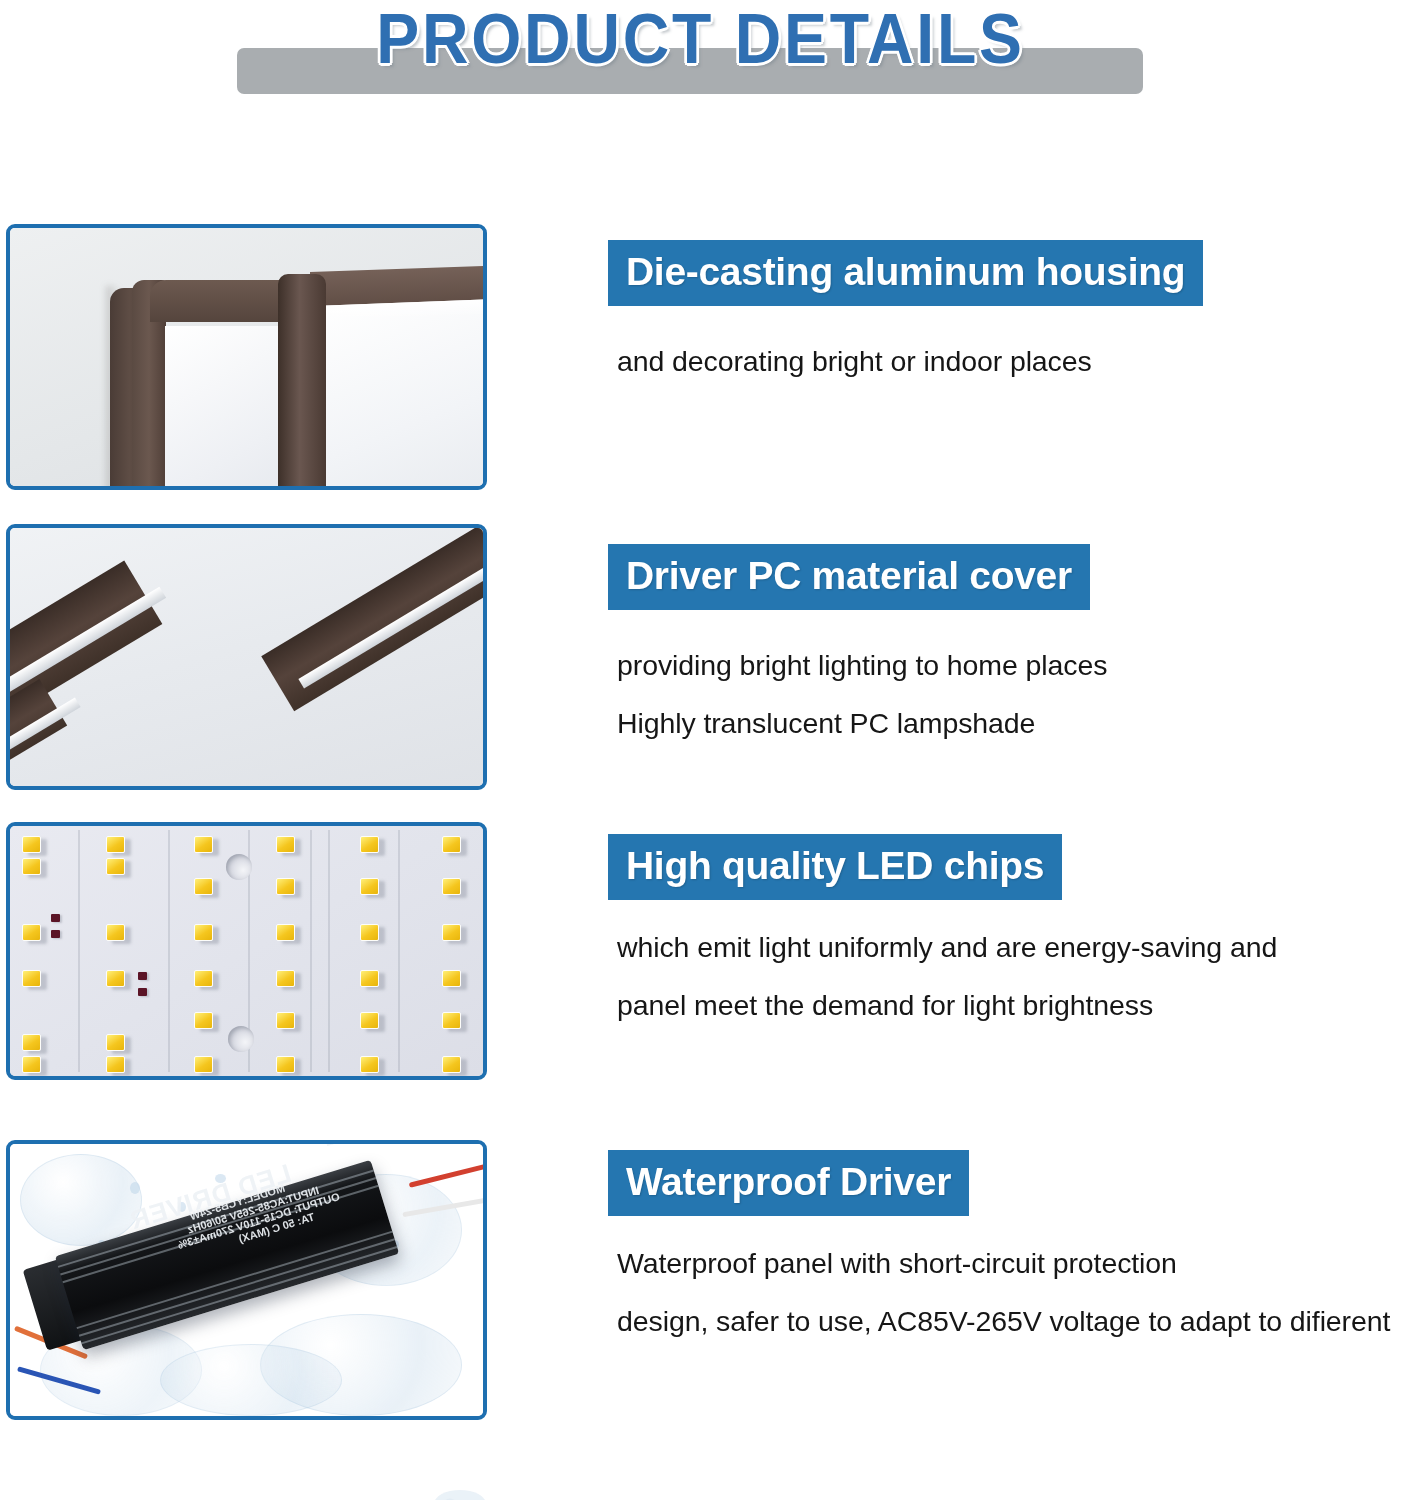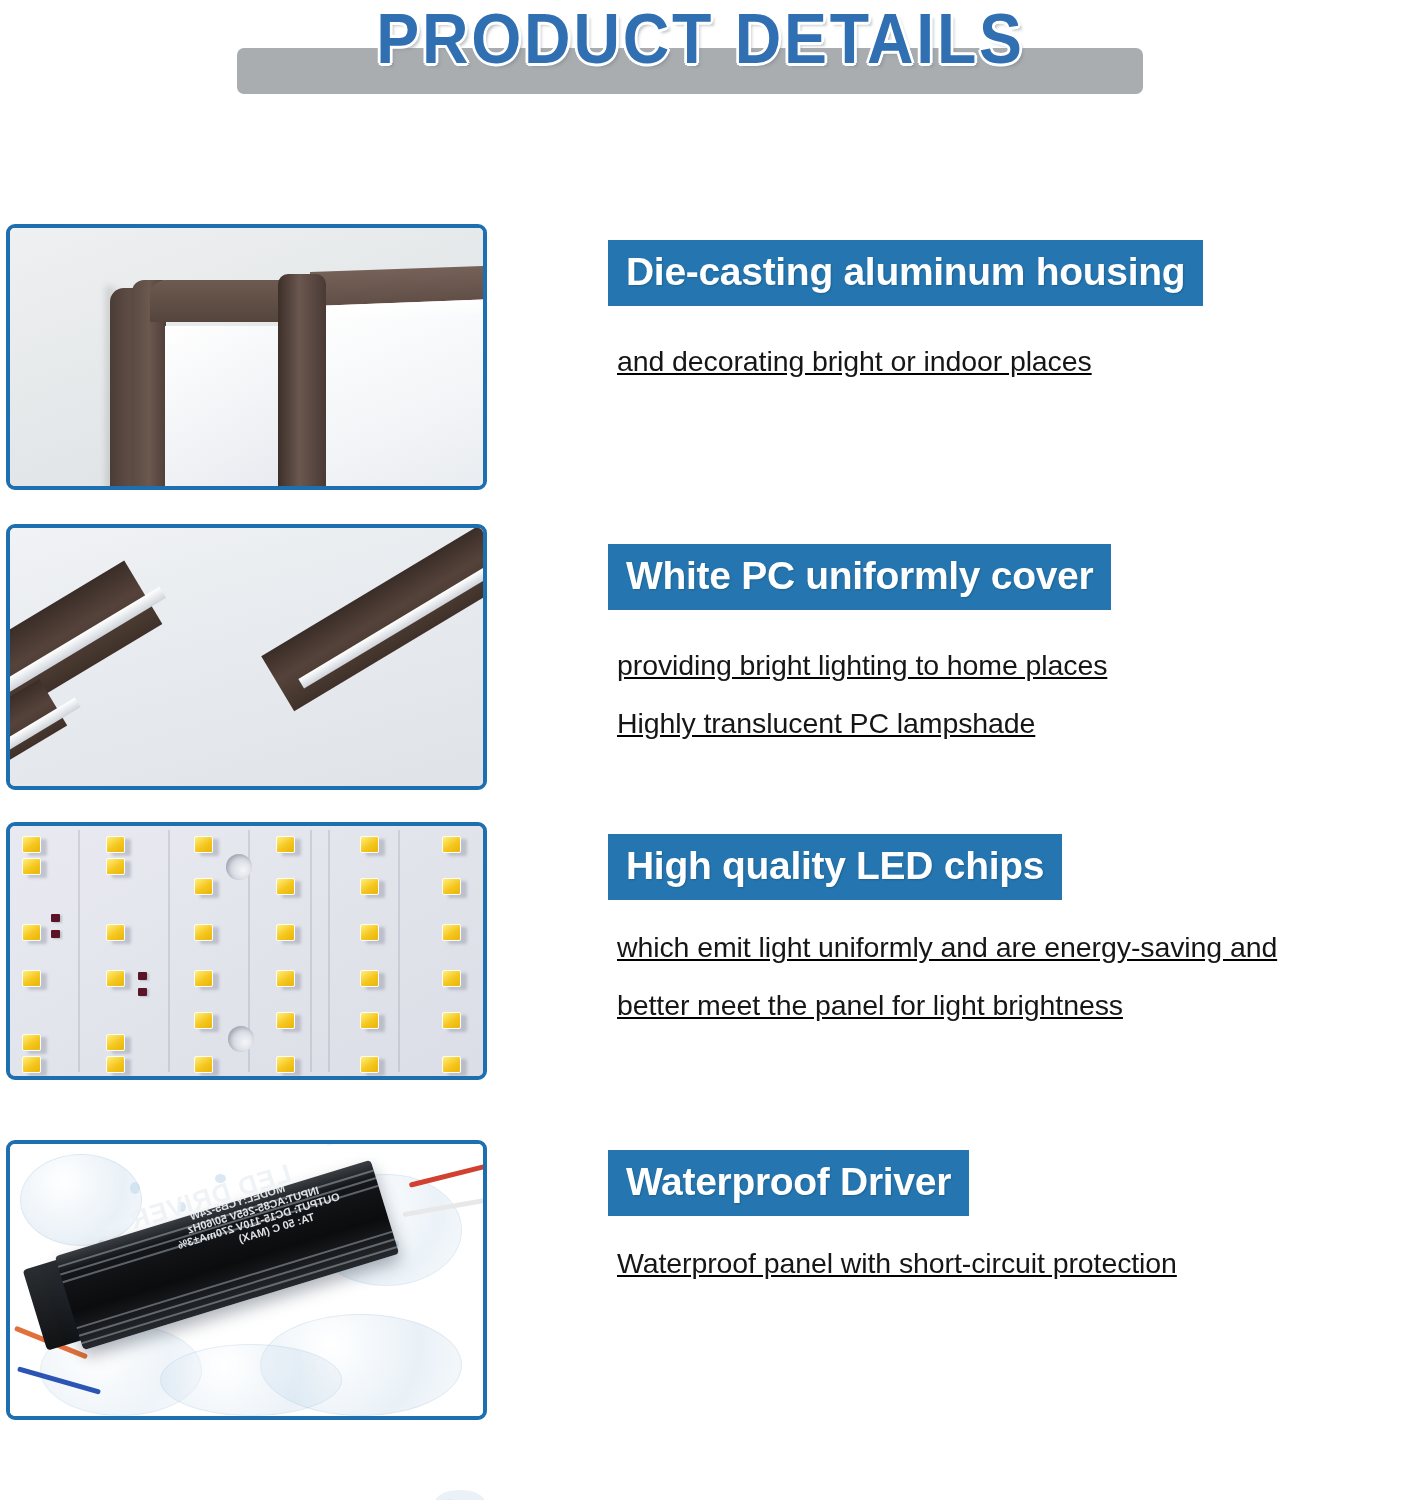--- a/index.html
+++ b/index.html
@@ -64,21 +64,20 @@
     position: absolute;
     left: 6px;
     border: 4px solid #1e6fb0;
     border-radius: 9px;
     overflow: hidden;
     box-sizing: border-box;
     background: #e7e9eb;
   }
   .text-col {
     position: absolute;
-    text-decoration: underline;
   }
   .badge {
     display: inline-block;
     background: #2576b0;
     color: #ffffff;
     font-weight: bold;
     font-size: 39px;
     line-height: 56px;
     padding: 4px 18px 6px 18px;
     white-space: nowrap;
@@ -295,21 +294,21 @@
       <div class="i2-bar i2-bar-a"></div>
       <div class="i2-edge i2-edge-a"></div>
       <div class="i2-bar i2-bar-b"></div>
       <div class="i2-edge i2-edge-b"></div>
       <div class="i2-bar i2-bar-c"></div>
       <div class="i2-edge i2-edge-c"></div>
     </div>
   </div>
 
   <div class="text-col" style="left:608px;top:20px">
-    <div class="badge">White PC uniformly cover</div>
+    <div class="badge">Driver PC material cover</div>
     <div style="height:26px"></div>
     <div class="body-line" style="padding-left:9px">providing bright lighting to home places</div>
     <div class="body-line" style="padding-left:9px">Highly translucent PC lampshade</div>
   </div>
 </div>
 
 <div class="row" style="top:822px;height:262px">
 
   <div class="photo" style="top:0;width:481px;height:258px">
     <div class="img3-scene">
@@ -371,21 +370,21 @@
       <div class="led" style="left:266px;top:230px"></div>
       <div class="led" style="left:350px;top:230px"></div>
       <div class="led" style="left:432px;top:230px"></div>
     </div>
   </div>
 
   <div class="text-col" style="left:608px;top:12px">
     <div class="badge">High quality LED chips</div>
     <div style="height:18px"></div>
     <div class="body-line" style="padding-left:9px">which emit light uniformly and are energy-saving and</div>
-    <div class="body-line" style="padding-left:9px">better meet the panel for light brightness</div>
+    <div class="body-line" style="padding-left:9px">panel meet the demand for light brightness</div>
   </div>
 </div>
 
 <div class="row" style="top:1140px;height:282px">
 
   <div class="photo" style="top:0;width:481px;height:280px">
     <div class="img4-scene">
       <div class="splash" style="left:10px;top:10px;width:120px;height:90px;opacity:.5"></div>
       <div class="splash" style="left:300px;top:30px;width:150px;height:110px;opacity:.45"></div>
       <div class="splash" style="left:250px;top:170px;width:200px;height:100px;opacity:.5"></div>
@@ -422,20 +421,21 @@
       </div>
 
       <div class="splash" style="left:150px;top:200px;width:180px;height:70px;opacity:.45"></div>
     </div>
   </div>
 
   <div class="text-col" style="left:608px;top:10px">
     <div class="badge">Waterproof Driver</div>
     <div style="height:18px"></div>
     <div class="body-line" style="padding-left:9px">Waterproof panel with short-circuit protection</div>
+    <div class="body-line" style="padding-left:9px">design, safer to use, AC85V-265V voltage to adapt to difierent</div>
   </div>
 </div>
 
 <svg class="bottom-splash" viewBox="0 0 560 70">
   <g fill="none" stroke="#b9d2e6" stroke-width="2">
     <path d="M20,62 q6,-18 14,-4 q4,10 -2,12"></path>
     <path d="M60,66 q4,-20 12,-8"></path>
     <path d="M105,60 q8,-16 10,-2 q2,8 -4,10"></path>
     <path d="M150,64 q6,-22 12,-6"></path>
     <path d="M210,58 q5,-14 12,-4 q4,8 -2,12"></path>

